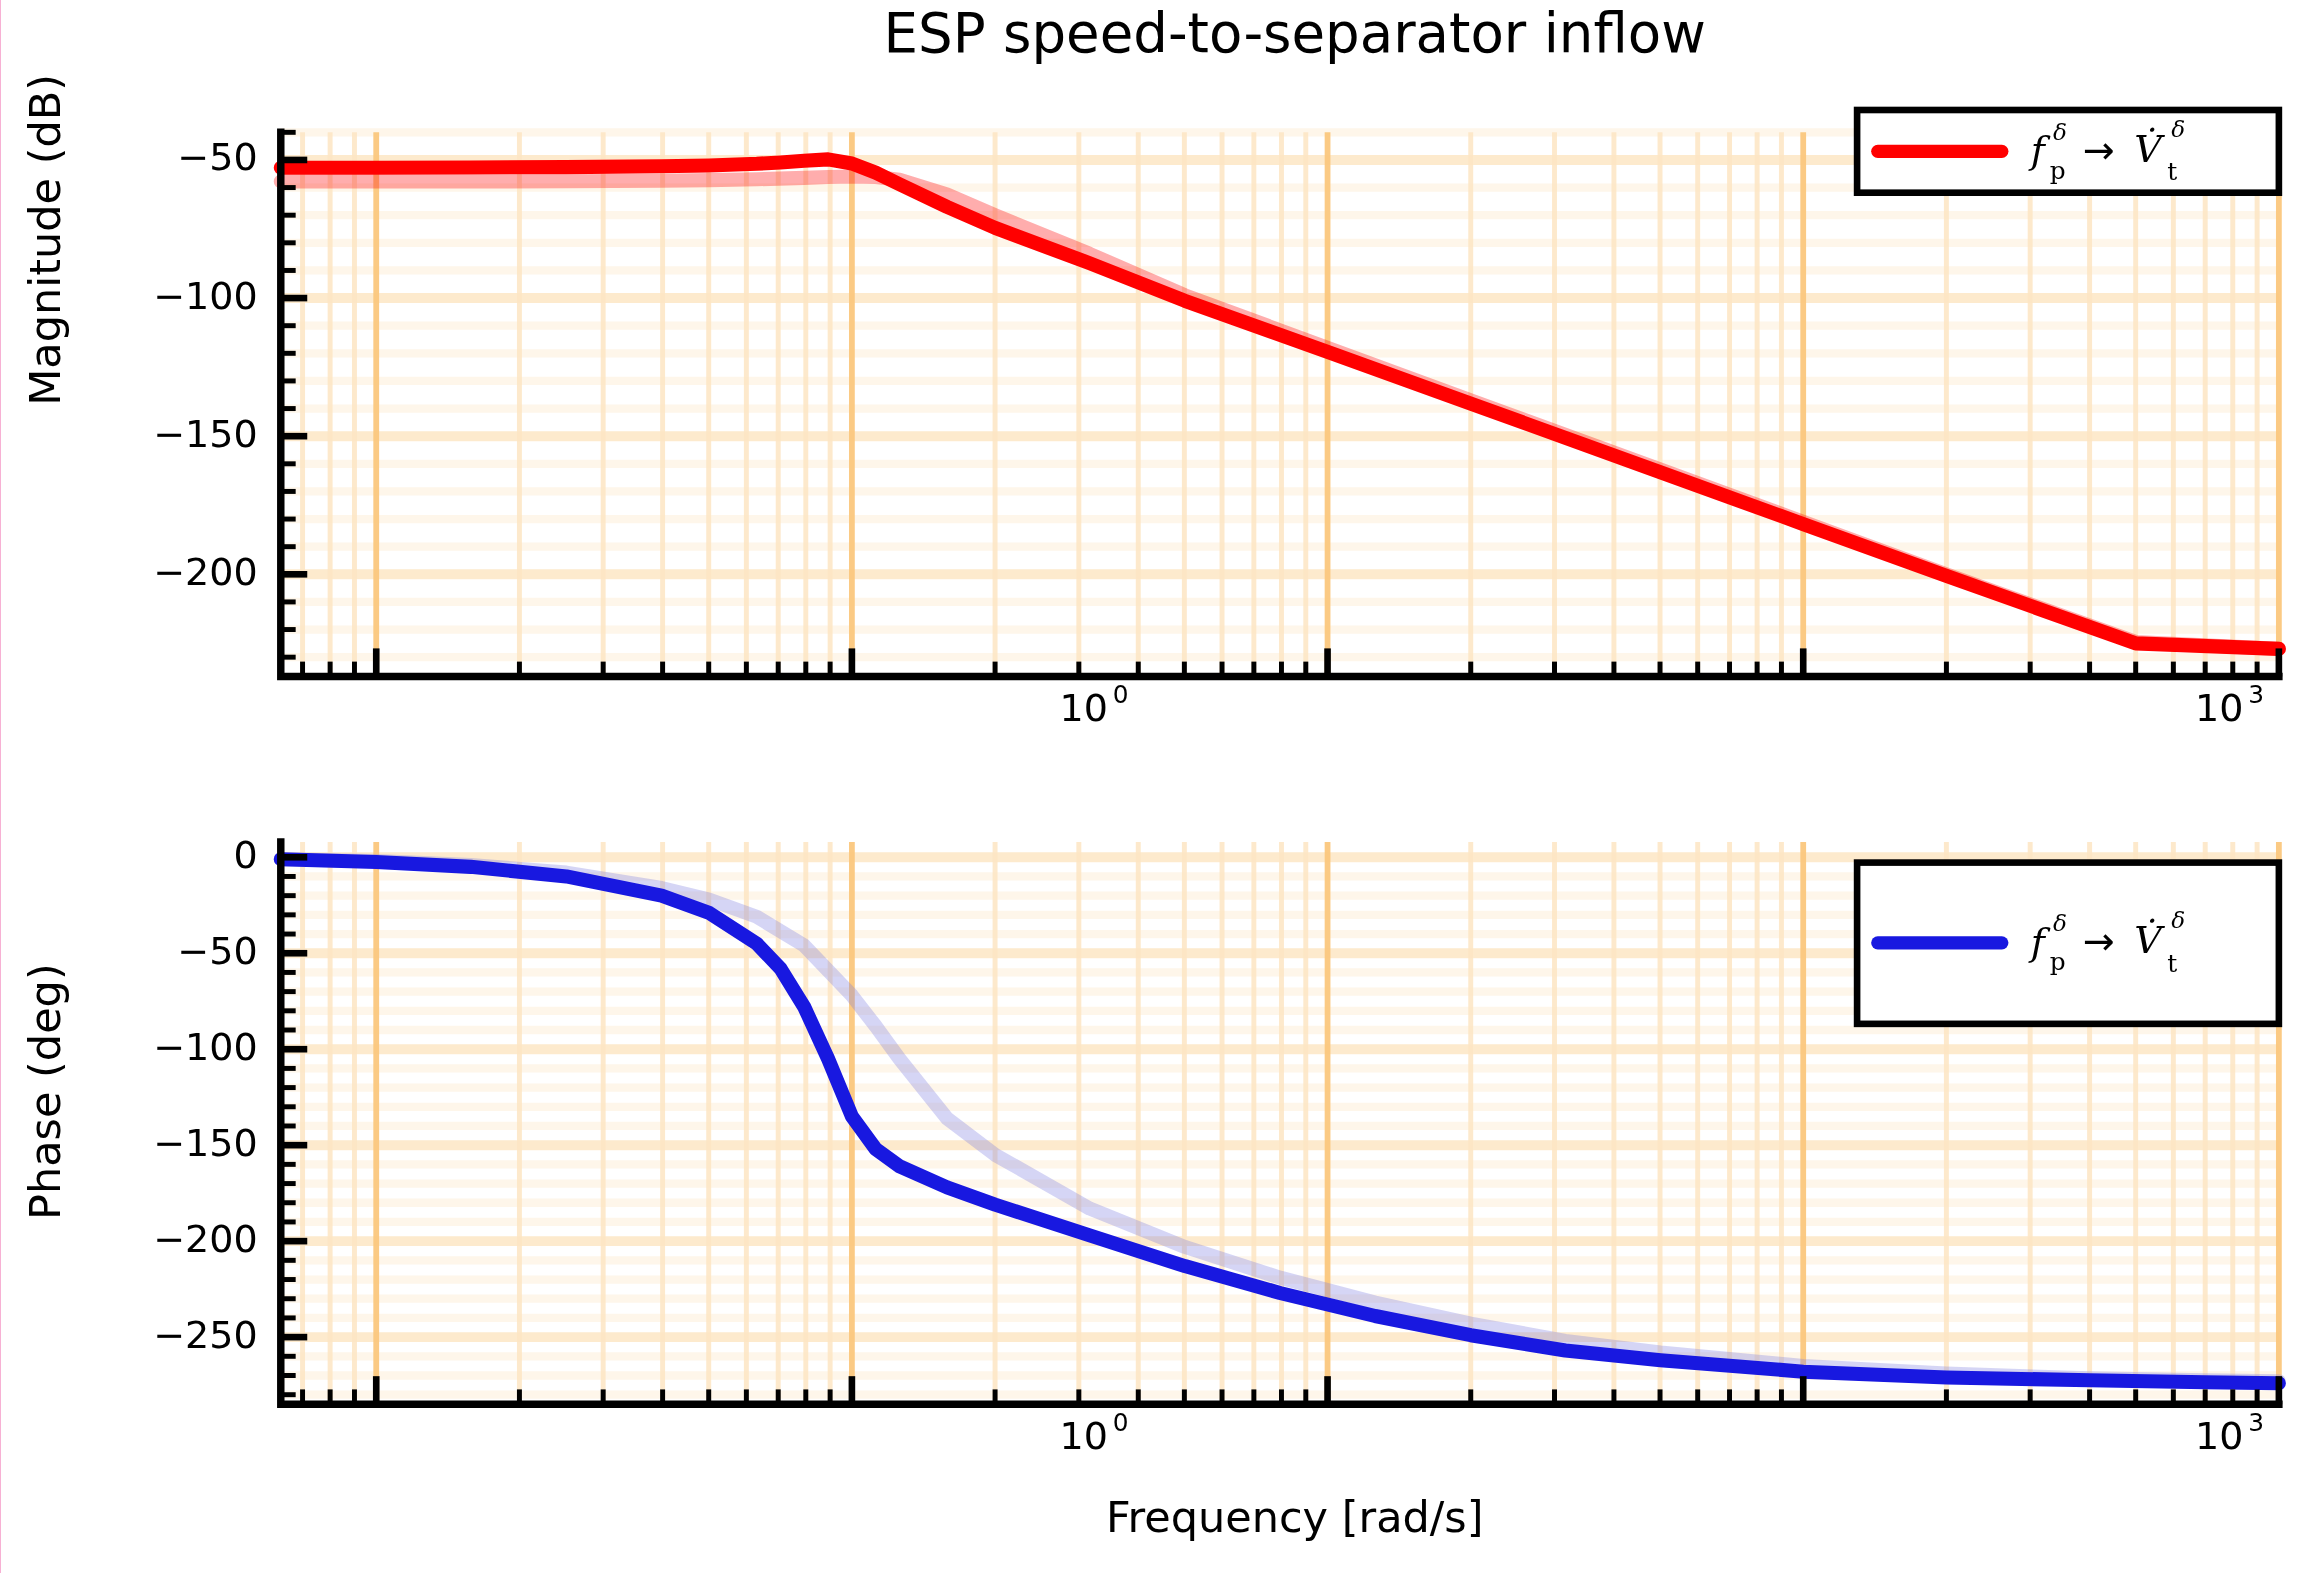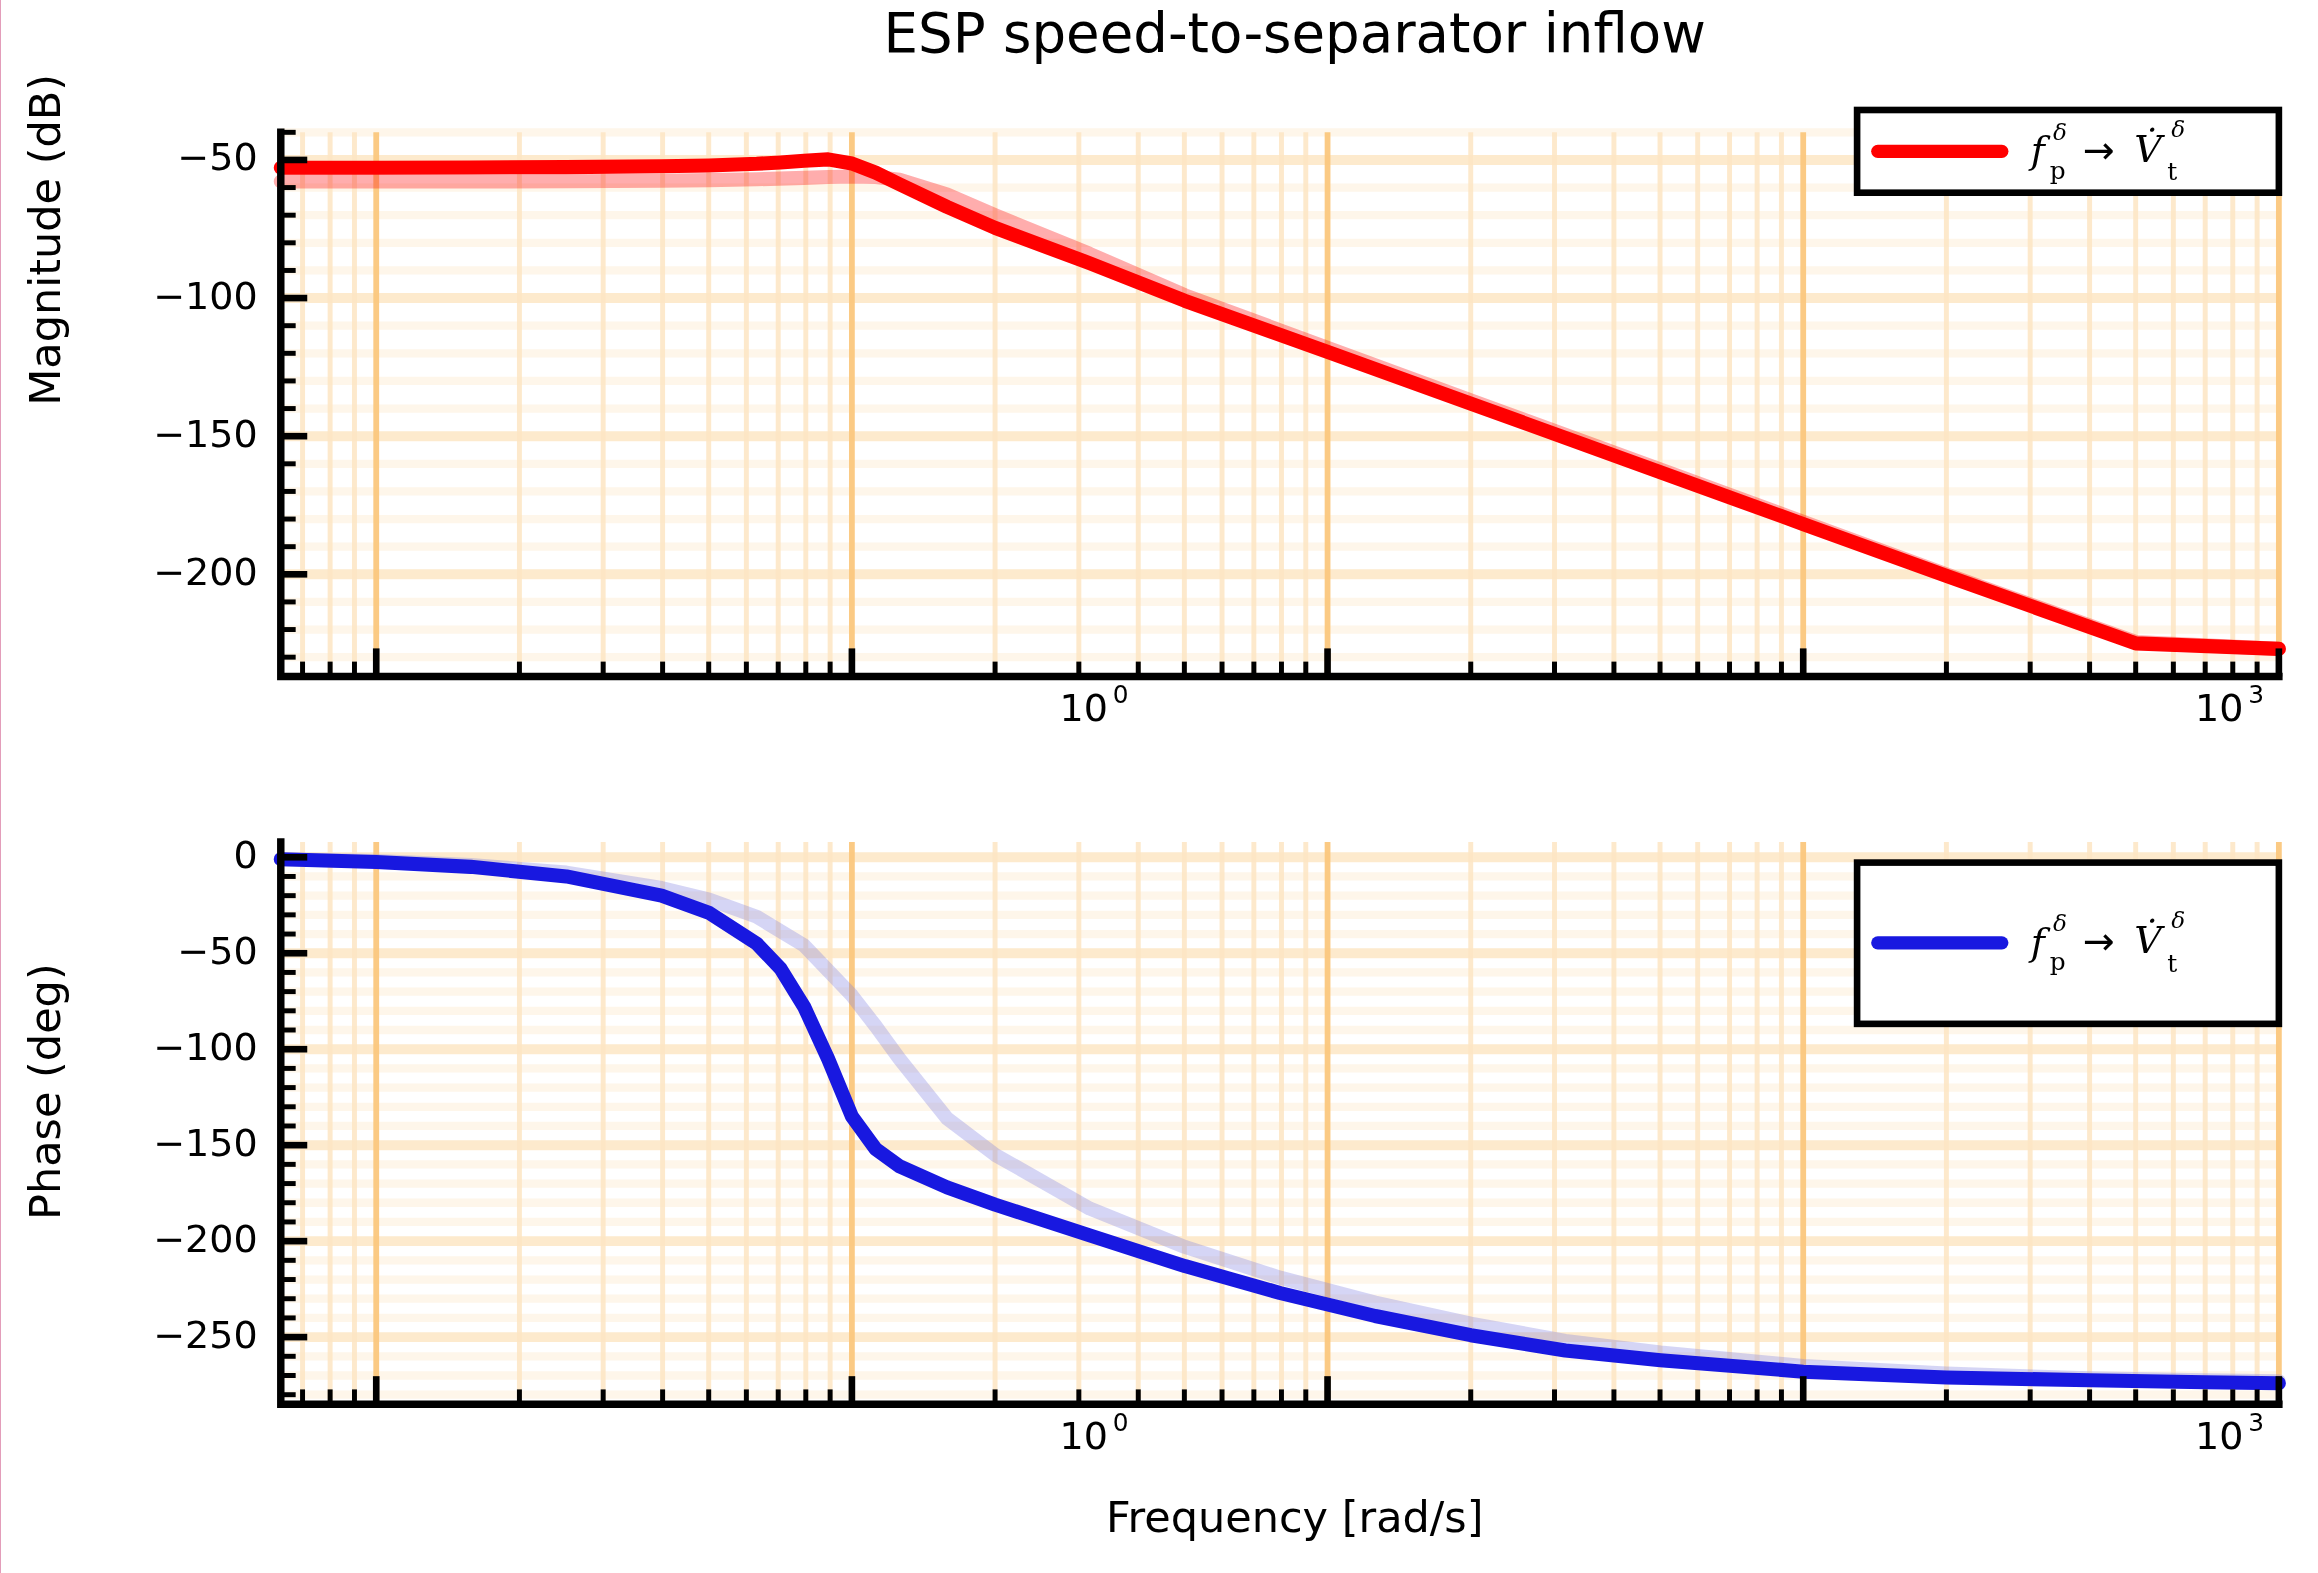--- a/index.html
+++ b/index.html
@@ -10,21 +10,21 @@
   body {
     width: 2319px;
     height: 1573px;
     font-family: "DejaVu Sans", sans-serif;
     overflow: hidden;
   }
   #figure {
     position: relative;
     width: 2319px;
     height: 1573px;
-    background: #be185d;
+    background: #ec4899;
   }
   #plot-svg {
     display: block;
     width: 2319px;
     height: 1573px;
   }
   .fig-title {
     font-family: "DejaVu Sans", sans-serif;
     font-size: 66px;
     fill: #000000;

